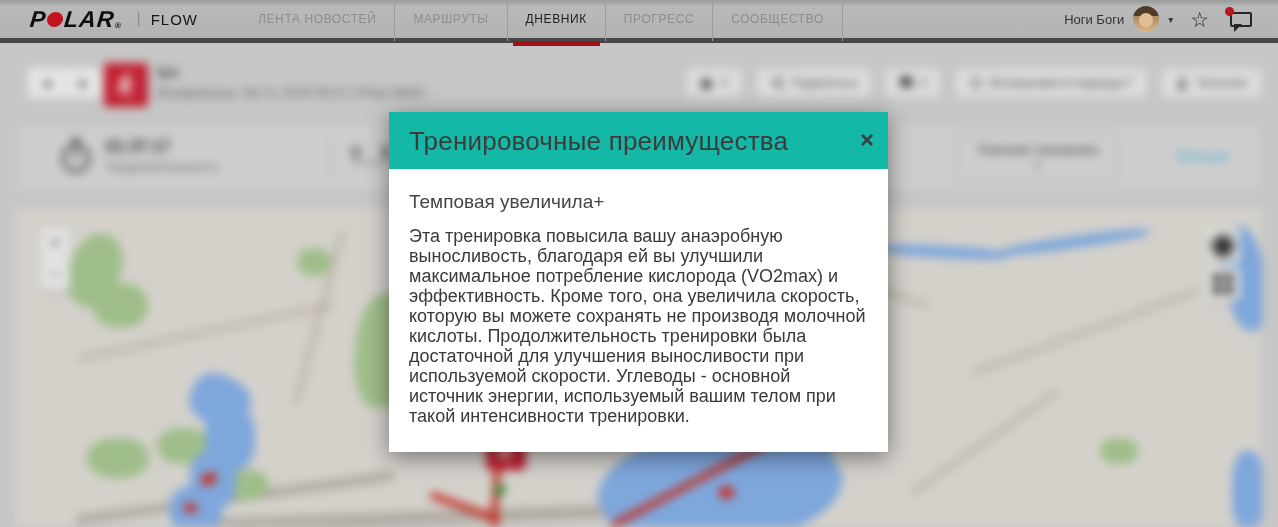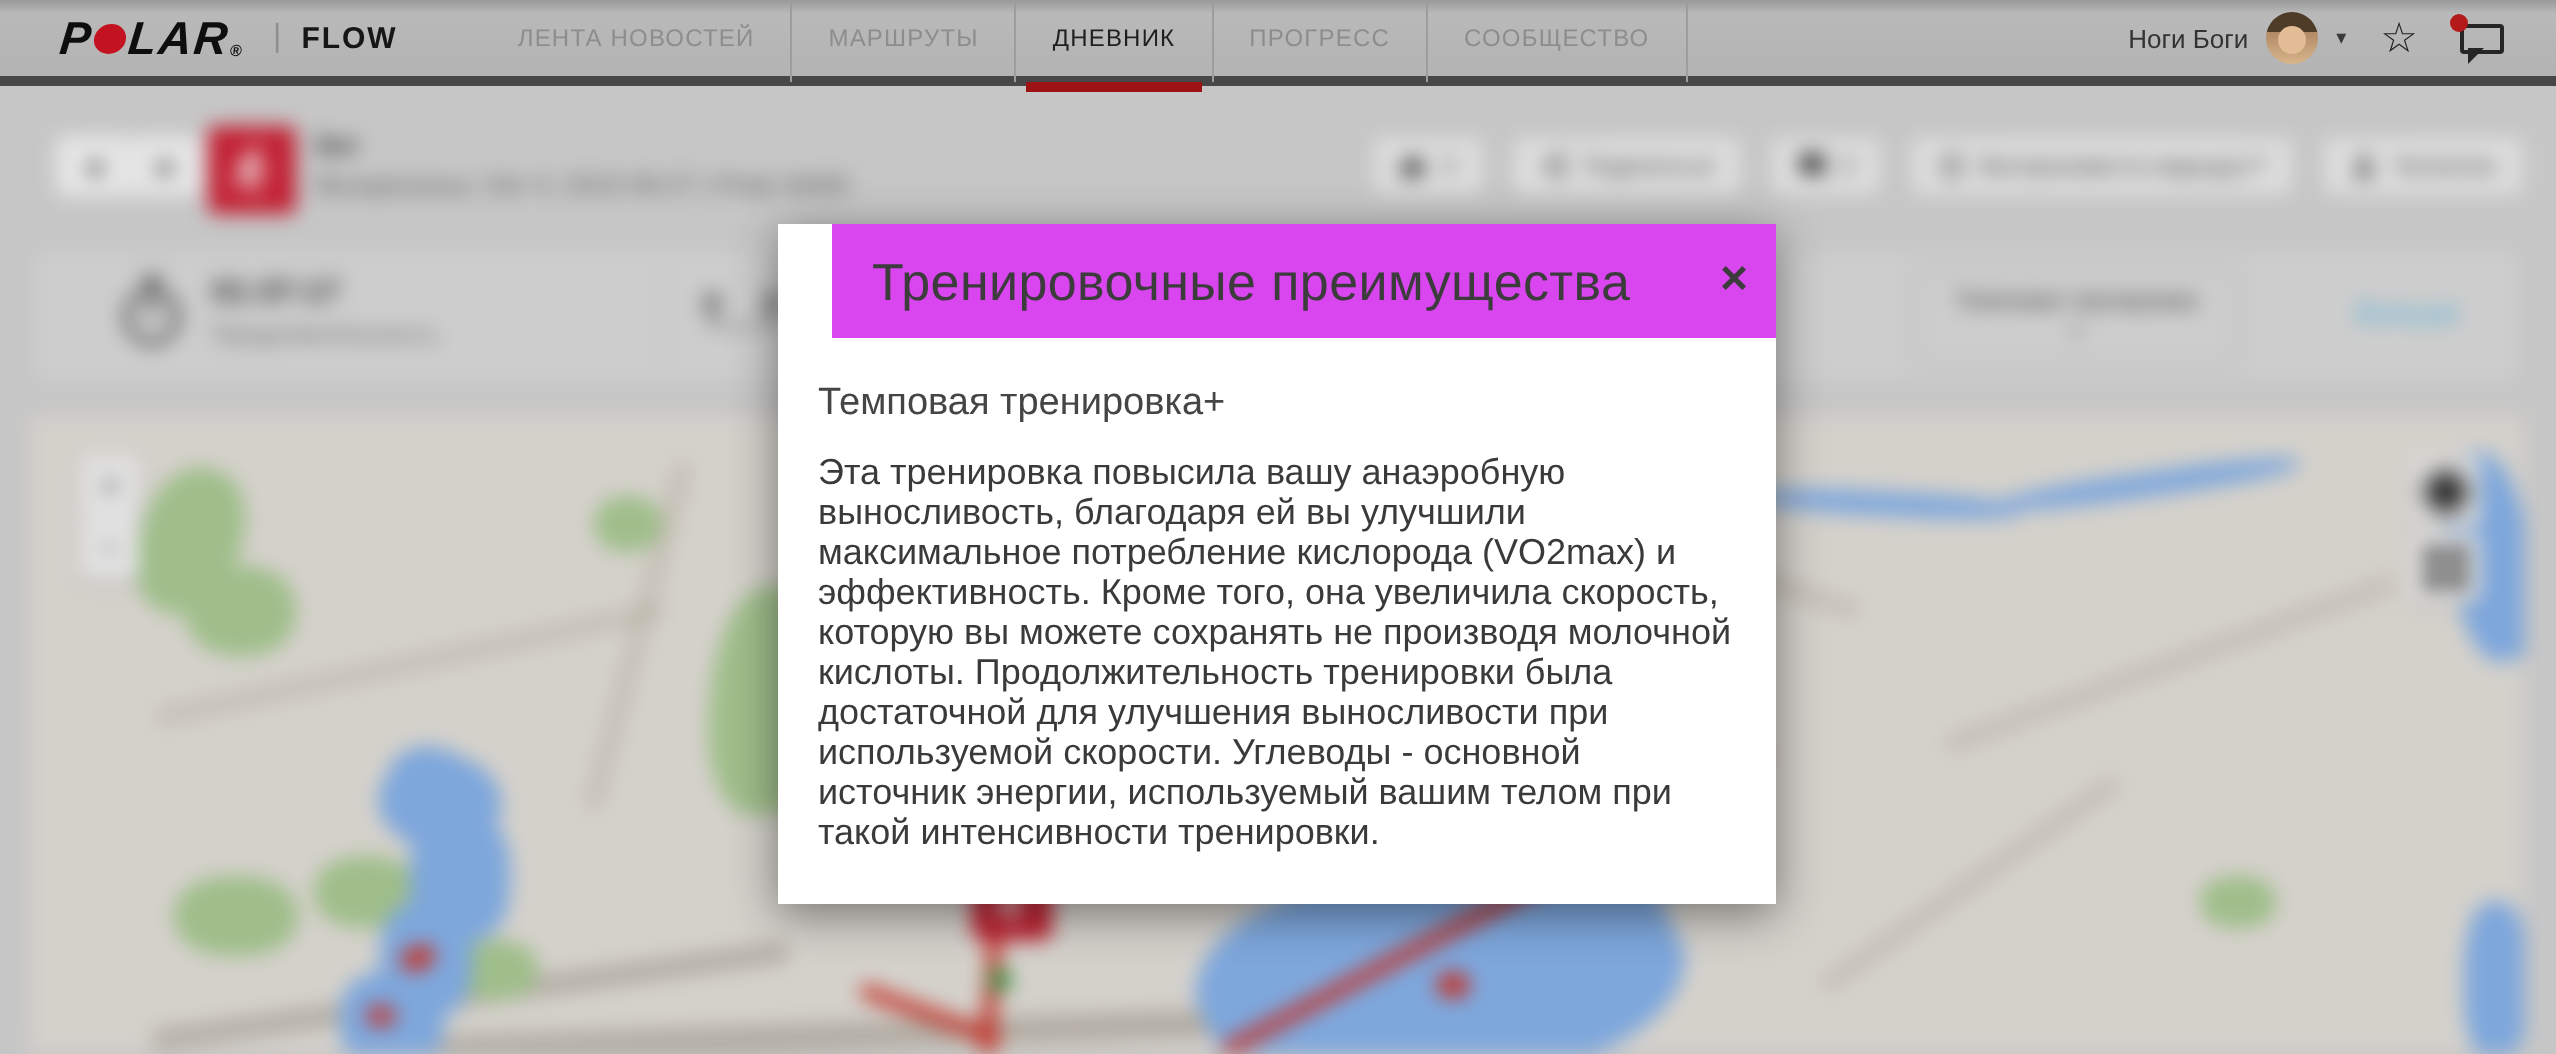--- a/index.html
+++ b/index.html
@@ -11,21 +11,21 @@
   .hdr { position:absolute; top:0; left:0; right:0; height:43px;
          background:linear-gradient(180deg,#9a9a9a 0,#b9b9b9 18%,#b3b3b3 100%);
          border-bottom:5px solid #474747; display:flex; align-items:center;
          padding-left:30px; z-index:5; }
   .logo { display:flex; align-items:center; font-style:italic; font-weight:bold;
           font-size:23px; letter-spacing:1px; color:#0e0e0e; transform:skewX(-6deg); }
   .logo .o { display:inline-block; width:16px; height:15px; background:#c41320;
              border-radius:50%; margin:0 1px; }
   .logo .reg { font-size:8px; font-style:normal; transform:translateY(6px); margin-left:1px; }
   .brandsep { color:#8f8f8f; margin:0 10px 0 14px; font-size:16px; }
-  .flow { font-size:15px; font-weight:bold; letter-spacing:1px; color:#161616;text-align:right; }
+  .flow { font-size:15px; font-weight:normal; letter-spacing:1px; color:#161616;text-align:right; }
   .nav { display:flex; margin-left:42px; height:43px; align-items:stretch; }
   .nav a { display:flex; align-items:center; padding:0 18px; font-size:12px;
            letter-spacing:.6px; color:#8d8d8d; text-decoration:none; position:relative;
            border-right:1px solid #9d9d9d; }
   .nav a.active { color:#1f1f1f; }
   .nav a.active::after { content:''; position:absolute; left:5px; right:5px;
            bottom:-5px; height:5px; background:#9e1215; }
   .hdr-right { margin-left:auto; display:flex; align-items:center; gap:9px;
                padding-right:26px; }
   .uname { font-size:13px; color:#333; }
@@ -101,21 +101,21 @@
   .locate { right:22px; top:21px; }
   .locate .bull { width:16px; height:16px; border-radius:50%; background:#222;
           box-shadow:0 0 0 2px #e3e3e3,0 0 0 4px #222; }
   .fullscr { right:22px; top:59px; display:grid; grid-template-columns:8px 8px;
           gap:4px; place-content:center; }
   .fullscr i { width:8px; height:8px; background:#222; display:block; }
 
   
   .modal { position:absolute; left:389px; top:112px; width:499px; background:#fff;
            z-index:20; box-shadow:0 5px 22px rgba(0,0,0,.45); }
-  .m-head { background:#d946ef; padding:14px 20px 12px; position:relative;margin-left:27px; }
+  .m-head { background:#14b8a6; padding:14px 20px 12px; position:relative; }
   .m-title { font-size:26px; color:#3c3c3c; letter-spacing:.2px; }
   .m-close { position:absolute; right:14px; top:16px; border:none; background:none;
            font-size:24px; font-weight:bold; color:#3c3c3c; cursor:pointer; line-height:1; }
   .m-body { padding:20px 20px 26px; }
   .m-sub { font-size:19px; color:#454545; font-weight:normal; margin:2px 0 13px; }
   .m-text { font-size:18px; line-height:20px; color:#3a3a3a; }
 </style>
 </head>
 <body>
 
@@ -297,18 +297,18 @@
         </div>
     </div>
   </div>
 
   <div class="modal">
     <div class="m-head">
       <span class="m-title">Тренировочные преимущества</span>
       <button class="m-close">×</button>
     </div>
     <div class="m-body">
-      <h3 class="m-sub">Темповая тренировка+</h3>
+      <h3 class="m-sub">Темповая увеличила+</h3>
       <p class="m-text">Эта тренировка повысила вашу анаэробную выносливость, благодаря ей вы улучшили максимальное потребление кислорода (VO2max) и эффективность. Кроме того, она увеличила скорость, которую вы можете сохранять не производя молочной кислоты. Продолжительность тренировки была достаточной для улучшения выносливости при используемой скорости. Углеводы - основной источник энергии, используемый вашим телом при такой интенсивности тренировки.</p>
     </div>
   </div>
 
 </div>
 
 </body></html>

